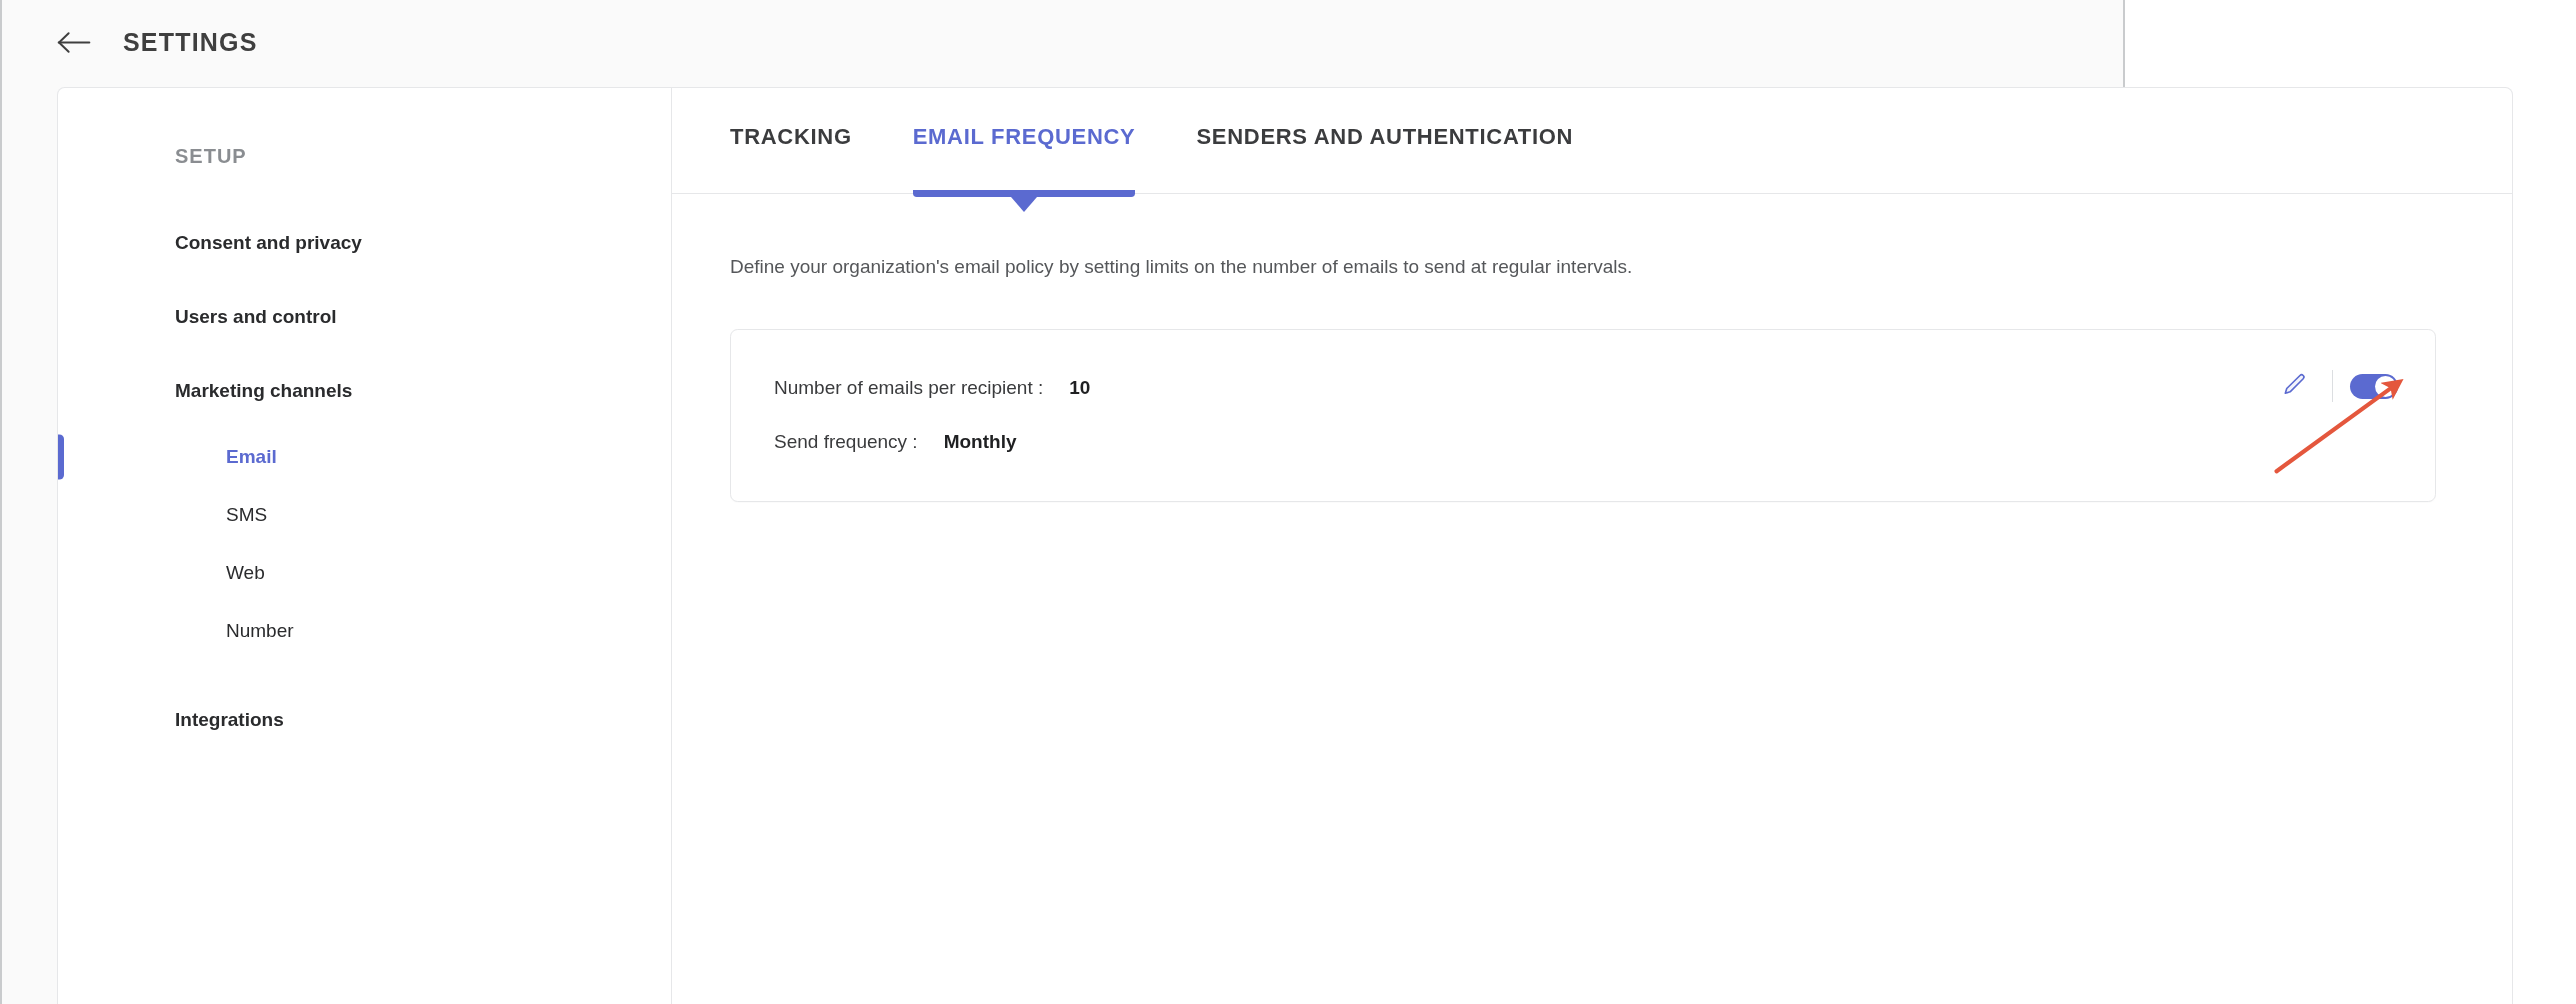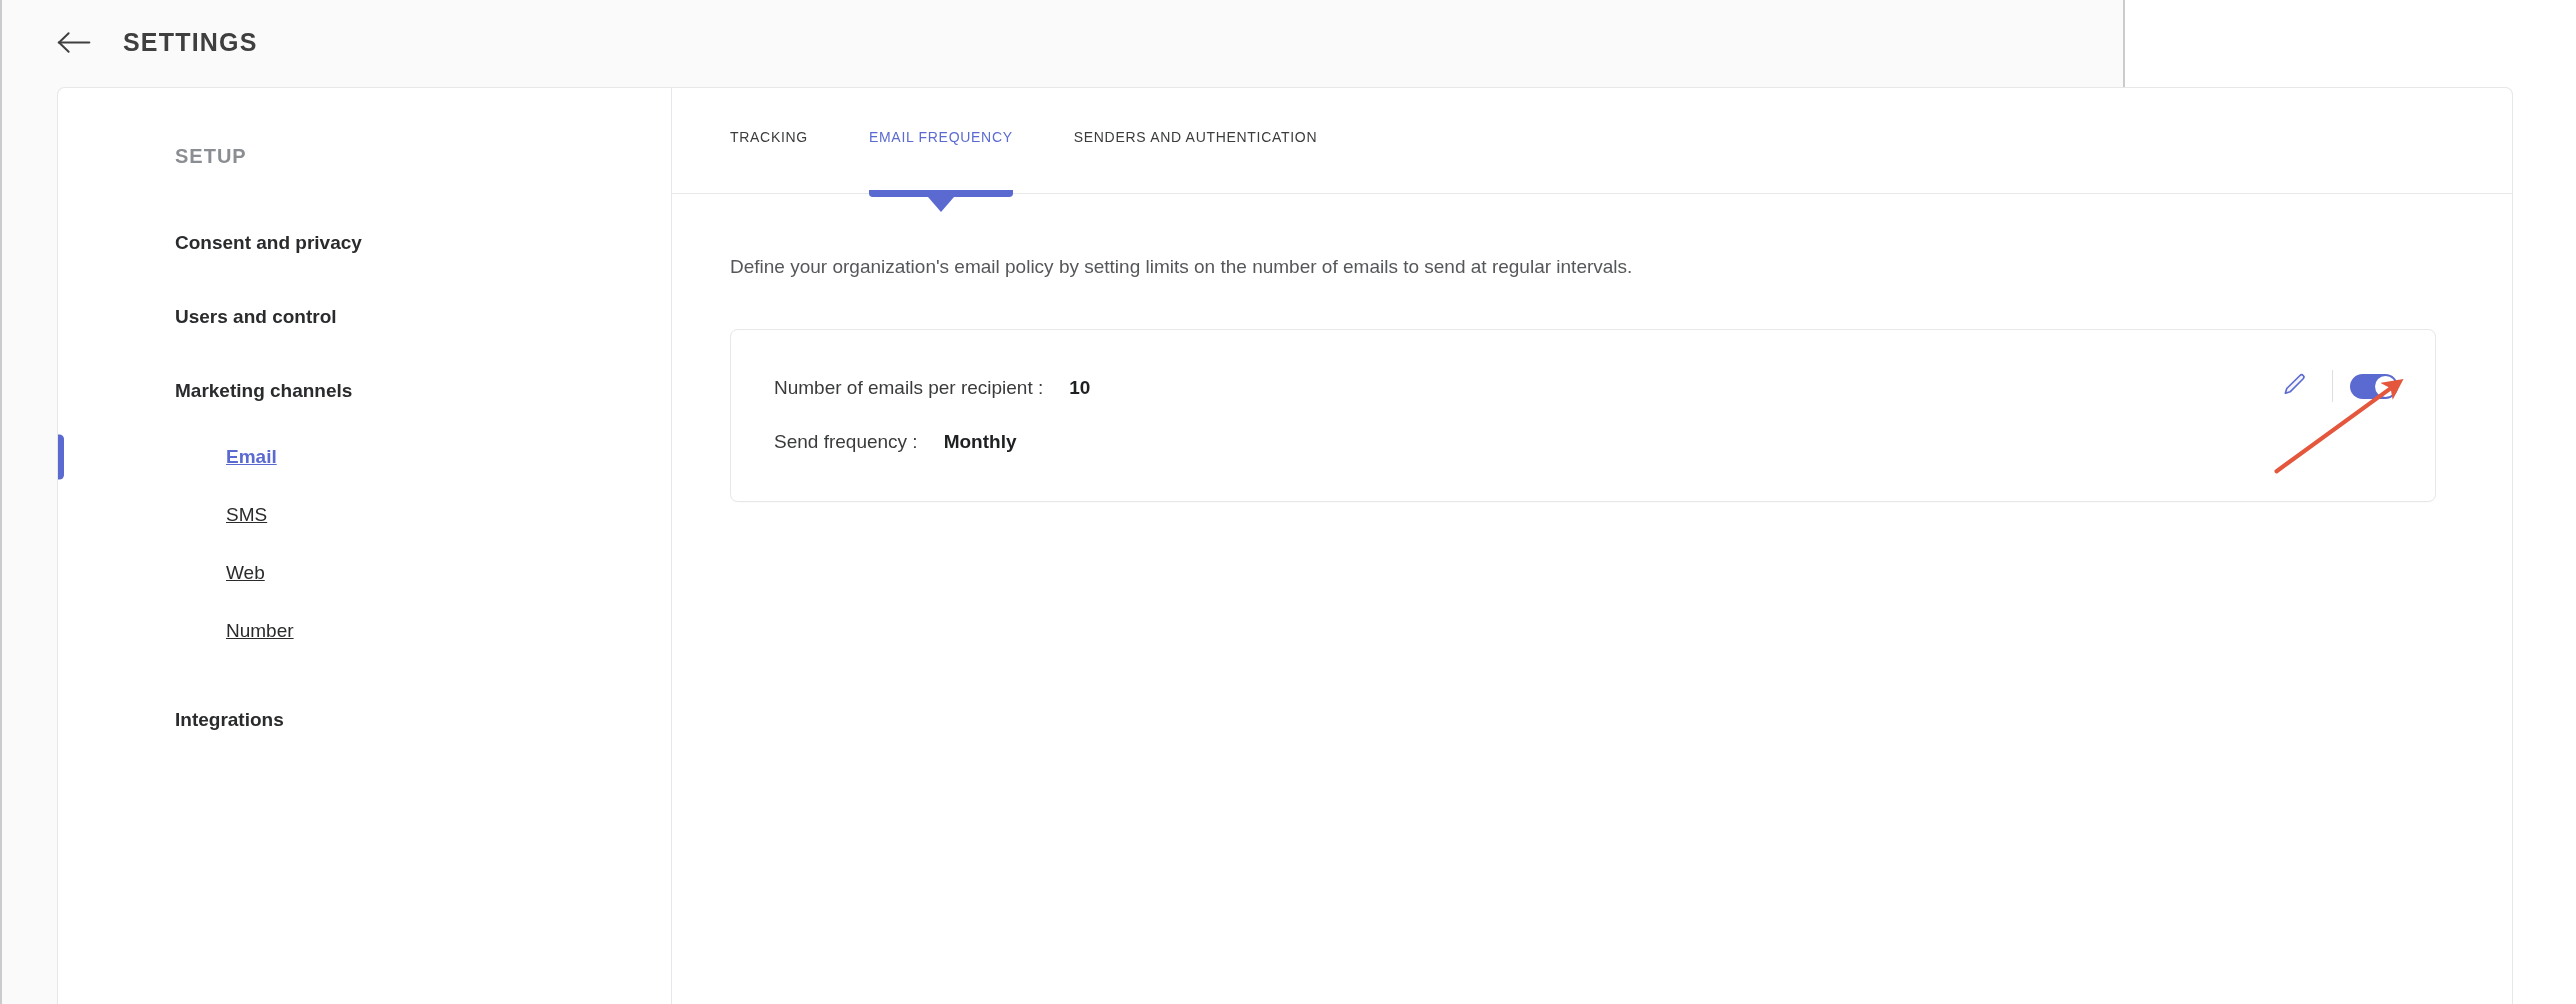--- a/index.html
+++ b/index.html
@@ -99,21 +99,20 @@
     white-space: nowrap;
   }
   .nav-item.sub {
     padding-left: 168px;
     height: 58px;
   }
   .nav-item.sub .nav-label {
     font-weight: 400;
     font-size: 19px;
     color: #2a2b2d;
-    text-decoration: underline;
   }
   .nav-item.sub.active .nav-label {
     color: #5b6ad0;
     font-weight: 700;
   }
   .active-bar {
     position: absolute;
     left: 0;
     top: 50%;
     transform: translateY(-50%);
@@ -138,22 +137,22 @@
     align-items: flex-start;
     padding: 0 0 0 58px;
   }
   .tab {
     position: relative;
     height: 106px;
     display: flex;
     align-items: center;
     padding: 0 0 7.7px 0;
     margin-right: 61px;
-    font-size: 14px;
-    font-weight: 400;
+    font-size: 22px;
+    font-weight: 700;
     letter-spacing: 0.7px;
     color: #3b3c3e;
     cursor: pointer;
     white-space: nowrap;
   }
   .tab.active { color: #5b6ad0; }
   .tab.active .tab-underline {
     position: absolute;
     left: 0;
     bottom: -3.1px;

